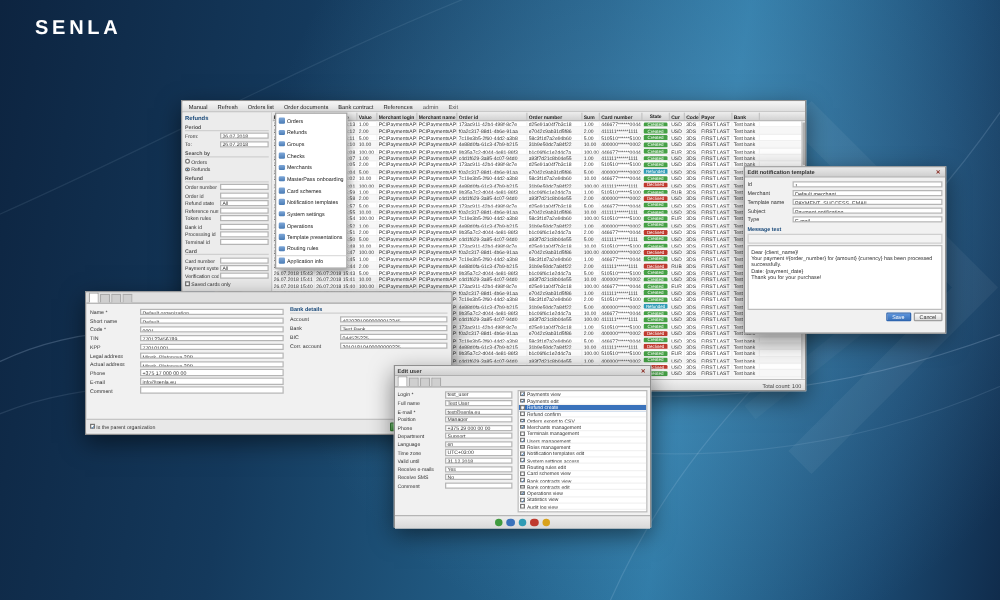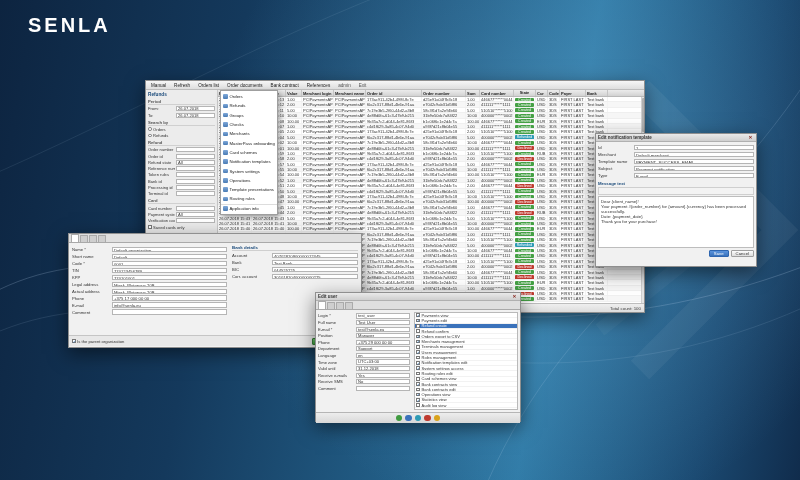--- a/index.html
+++ b/index.html
@@ -3,21 +3,21 @@
 <meta charset="utf-8">
 <style>
   html,body{margin:0;padding:0;background:#0d2440;}
   *{box-sizing:border-box;}
   .stage{position:relative;width:800px;height:480px;overflow:hidden;
     font-family:"Liberation Sans",sans-serif;
     background:
       radial-gradient(circle at 68% 38%, rgba(110,175,215,0.35), rgba(0,0,0,0) 55%),
       linear-gradient(100deg,#0d2440 0%,#14395c 28%,#236089 55%,#2f7aa6 68%,#1b4a72 88%,#102c4c 100%);}
   .swoosh{position:absolute;left:0;top:0;width:800px;height:480px;}
-  .logo{position:absolute;left:28px;top:14px;color:#fff;font-weight:bold;font-size:20px;letter-spacing:3px;}
+  .logo{position:absolute;left:28px;top:14px;color:#fff;font-weight:bold;font-size:16px;letter-spacing:3px;}
 
   .win{position:absolute;background:#f1f1f1;border:1px solid #8f8f8f;box-shadow:0 6px 18px rgba(0,0,0,0.5);}
   .win-main{left:145px;top:80px;width:500px;height:233px;z-index:2;}
   .win-editor{left:595px;top:133px;width:162px;height:134px;z-index:3;}
   .win-org{left:68px;top:233px;width:294px;height:115px;z-index:4;}
   .win-user{left:315px;top:292px;width:206px;height:130px;z-index:5;}
 
   .titlebar{height:8px;display:flex;align-items:center;background:linear-gradient(#e9e9e9,#cfcfcf);border-bottom:1px solid #b0b0b0;padding:0 2px;font-size:4.5px;font-weight:bold;color:#333;}
   .close{margin-left:auto;width:7px;text-align:center;color:#8a2c23;font-weight:bold;font-size:4.6px;}
 

